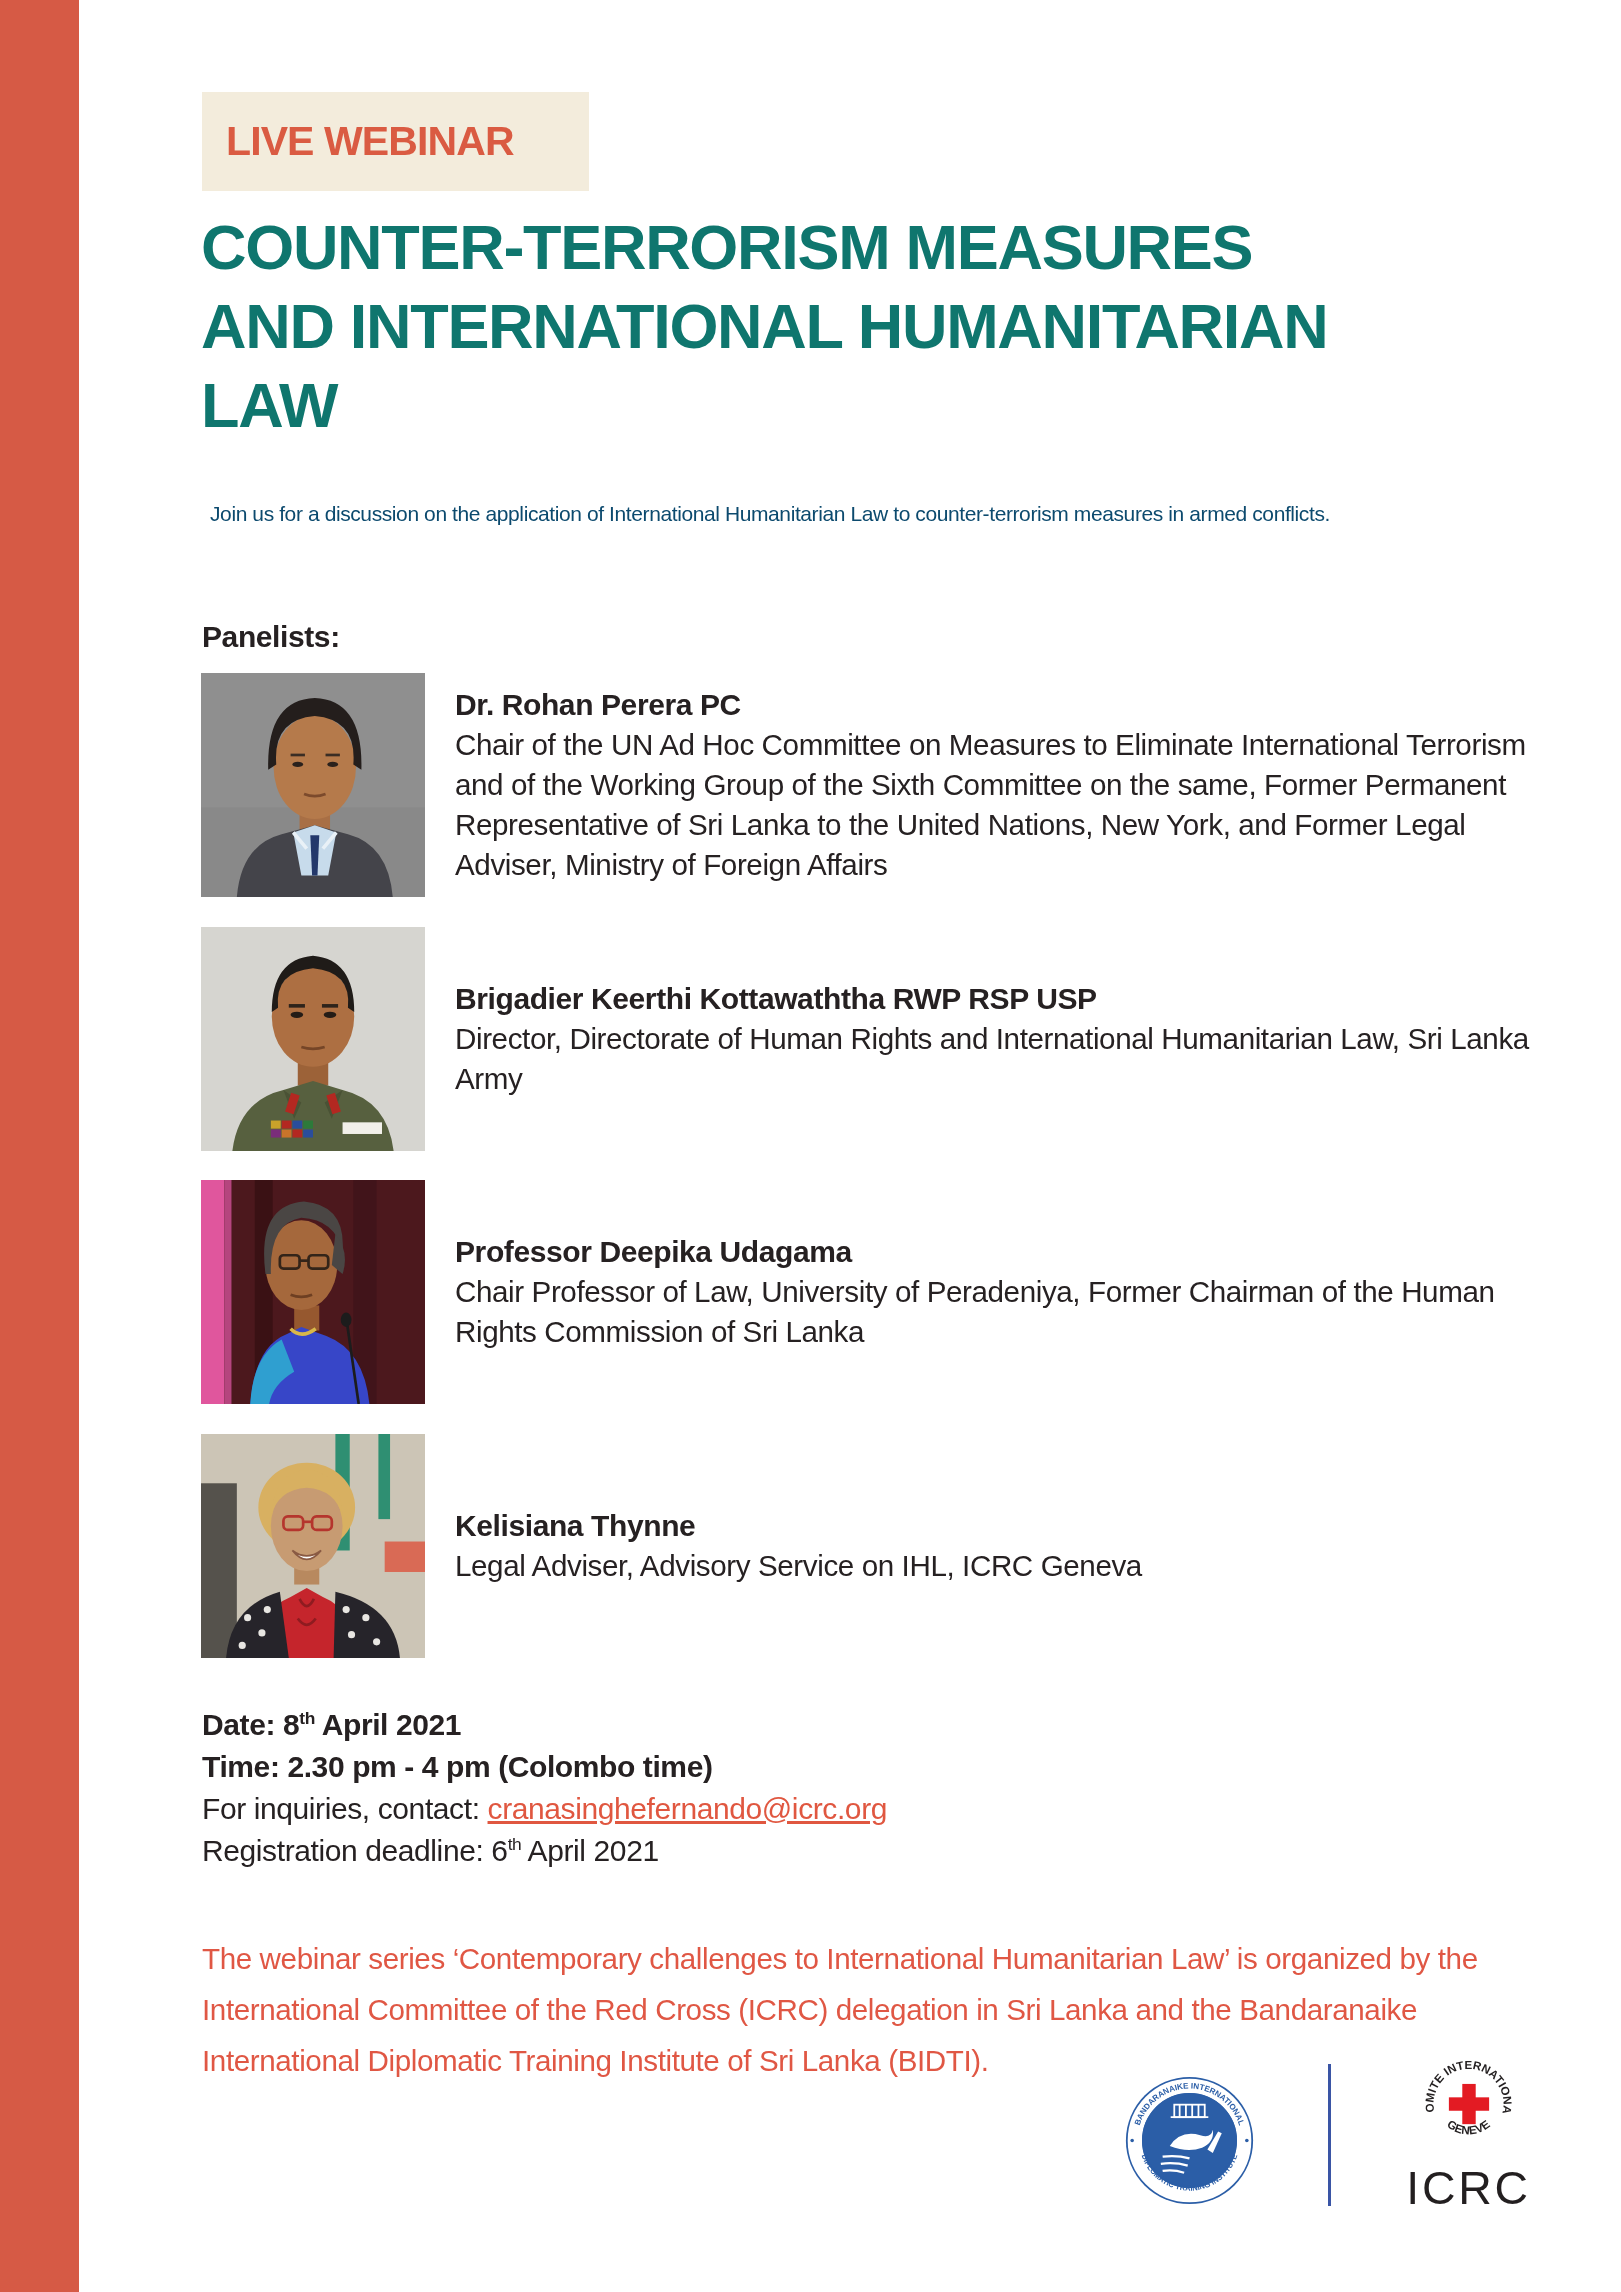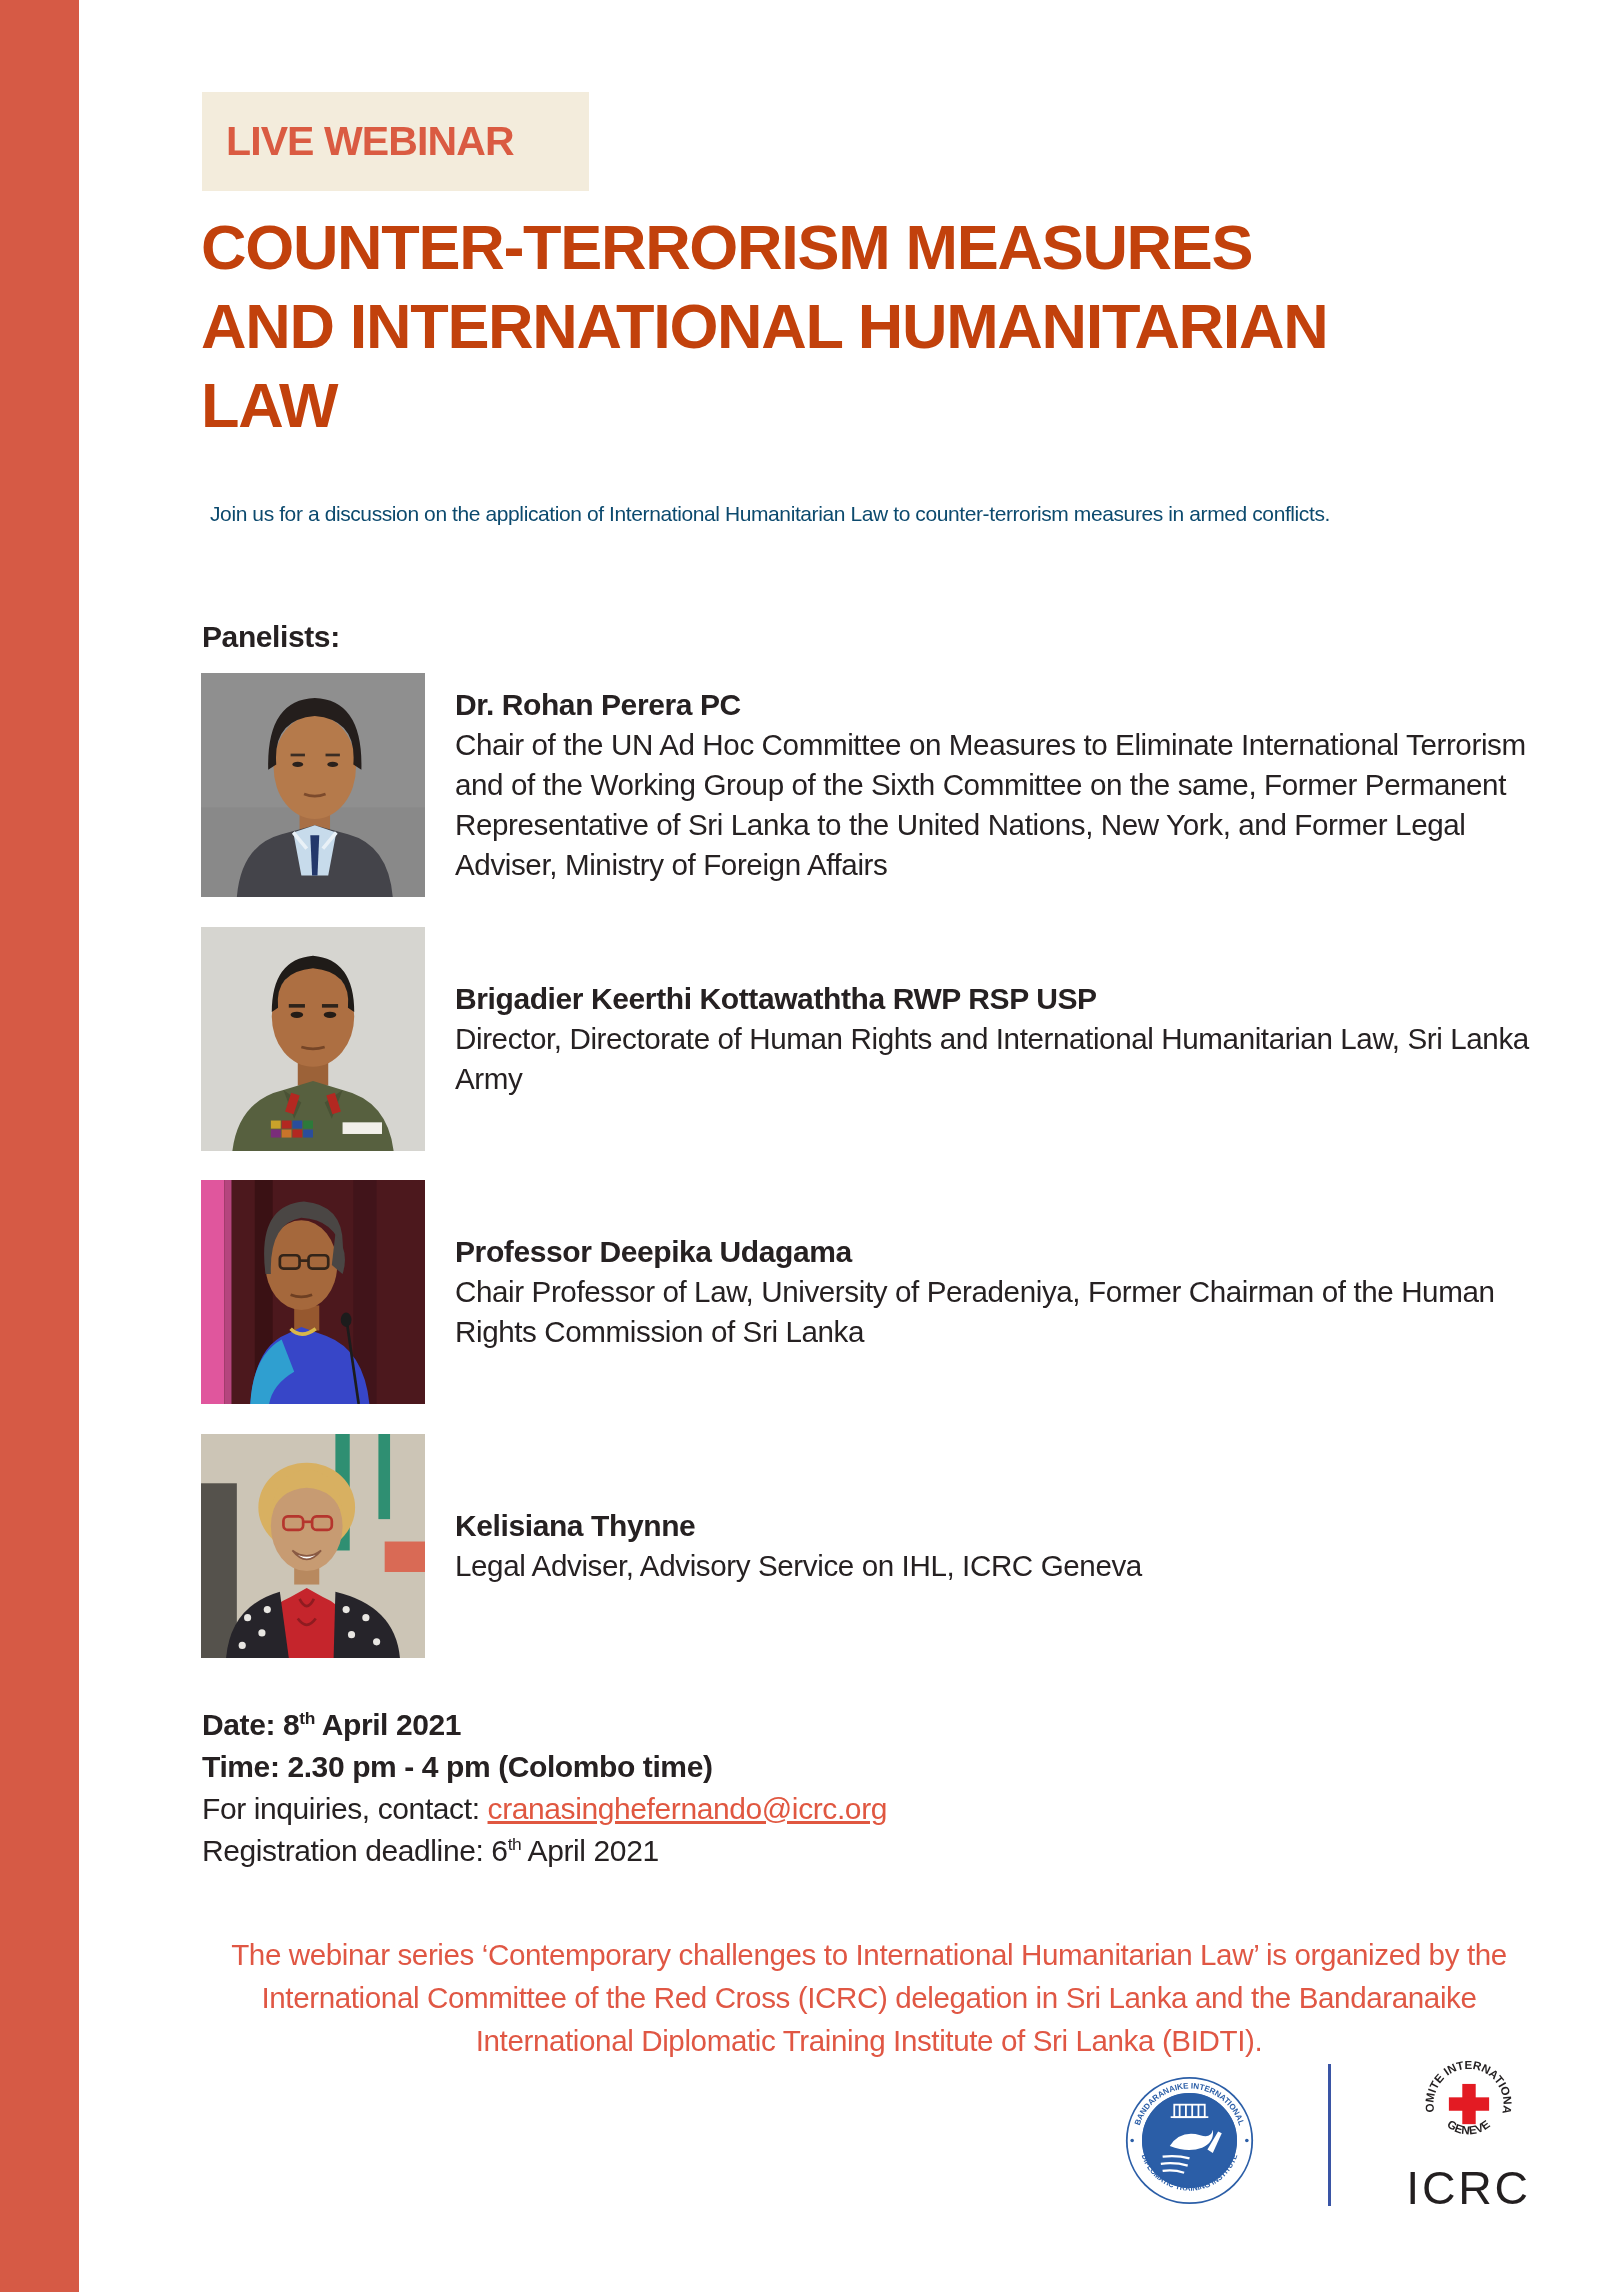--- a/index.html
+++ b/index.html
@@ -17,21 +17,21 @@
   .badge{
     position:absolute;left:202px;top:92px;width:387px;height:99px;
     background:#f3ecdc;display:flex;align-items:center;
     padding-left:24px;box-sizing:border-box;
   }
   .badge span{
     font-size:41px;font-weight:bold;letter-spacing:-0.9px;color:#da5b42;
   }
   .title{
     position:absolute;left:201px;top:208px;margin:0;
-    color:#c2410c;font-size:63px;font-weight:bold;
+    color:#0f766e;font-size:63px;font-weight:bold;
     line-height:79px;letter-spacing:-1.3px;
   }
   .title .tline{display:block;}
   .intro{
     position:absolute;left:202px;top:484px;width:1343px;margin:8px;
     color:#0c4a6e;font-size:21px;line-height:43px;letter-spacing:-0.4px;
   }
   .panelists-heading{
     position:absolute;left:202px;top:620px;
     color:#262122;font-size:30px;font-weight:bold;letter-spacing:-0.4px;
@@ -54,21 +54,21 @@
   .details{
     position:absolute;left:202px;top:1704px;width:1254px;
     color:#262122;font-size:30px;line-height:42px;letter-spacing:-0.4px;
   }
   .dline{height:42px;}
   .bold{font-weight:bold;}
   sup{font-size:0.58em;vertical-align:super;line-height:0;}
   a.link{color:#e05740;text-decoration:underline;}
   .footer-note{
     position:absolute;left:202px;top:1933px;width:1334px;margin:0;
-    color:#e05744;font-size:29.6px;line-height:43px;letter-spacing:-0.4px;text-align:center;
+    color:#e05744;font-size:29.6px;line-height:51px;letter-spacing:-0.4px;
   }
   .logo-bidti{position:absolute;left:1125px;top:2076px;}
   .logo-divider{
     position:absolute;left:1328px;top:2064px;width:2.7px;height:142px;
     background:#3a55a5;
   }
   .logo-icrc{position:absolute;left:1377px;top:2058px;}
 </style>
 </head>
 <body>

